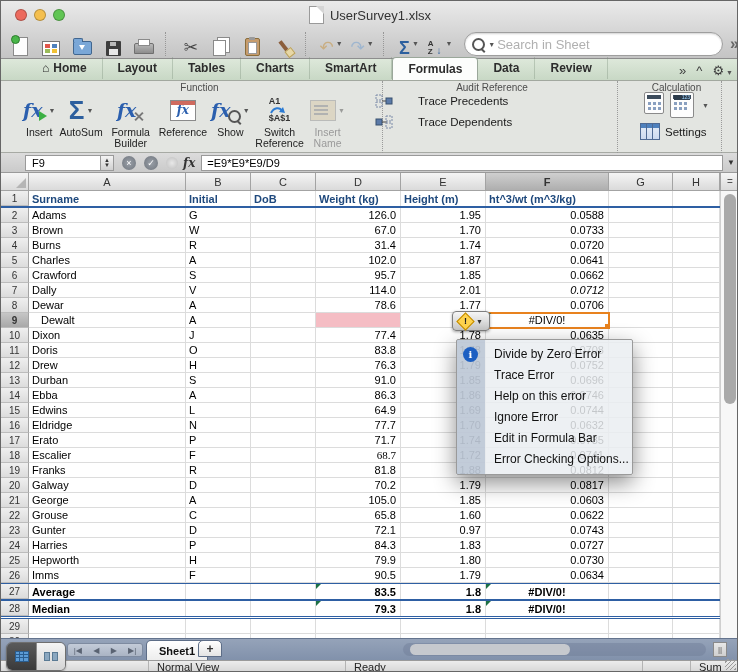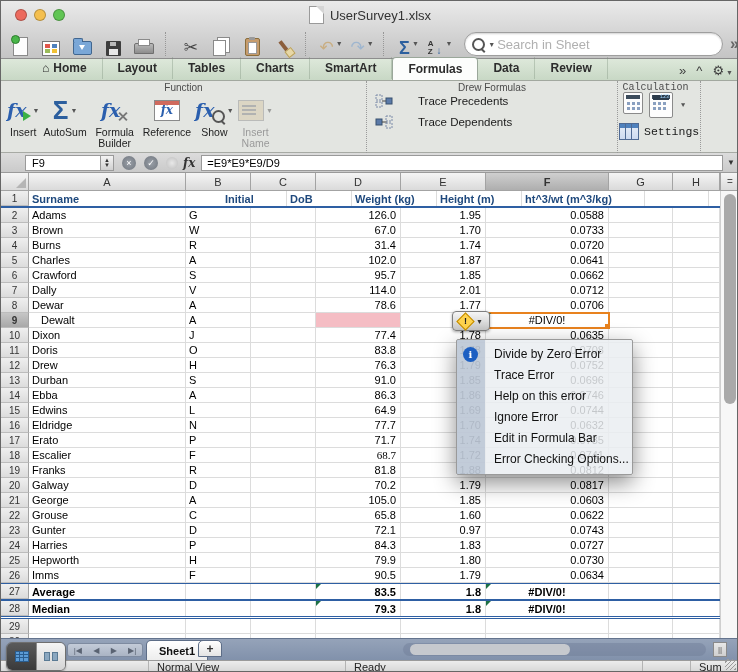--- a/index.html
+++ b/index.html
@@ -51,23 +51,23 @@
   .tabrow{position:absolute;left:0;top:58px;width:738px;height:22px;background:linear-gradient(#dde8da,#c8d8c5);border-bottom:1px solid #a2a89f;box-sizing:border-box;}
   .tabs{position:absolute;left:26px;bottom:0;display:flex;}
   .tab{padding:0 15px;height:22px;line-height:22px;font-size:12px;font-weight:bold;color:#2c2c2c;border-right:1px solid rgba(120,140,120,.35);cursor:default;}
   .tab.active{background:#fcfdfc;border:1px solid #9aa79a;border-bottom:none;border-radius:4px 4px 0 0;}
   .tab .home-g{margin-right:4px;}
   .tabctl{position:absolute;right:6px;top:0;height:22px;display:flex;align-items:center;gap:10px;color:#3f3f3f;font-size:13px;}
   
   .ribbon{position:absolute;left:0;top:80px;width:738px;height:72px;background:#e3e5e1;border-bottom:1px solid #a7aaa4;box-sizing:border-box;}
   .group{position:absolute;top:0;height:72px;box-sizing:border-box;}
   .group .glabel{position:absolute;top:1px;left:0;width:100%;text-align:center;font-size:10px;color:#4c4c4c;}
-  .g1{left:0;width:366px;border-right:1px dotted #9a9a9a;}
+  .g1{left:16px;width:366px;border-right:1px dotted #9a9a9a;}
   .g2{left:366px;width:251px;border-right:1px dotted #9a9a9a;}
-  .g3{left:610px;width:90px;border-right:1px dotted #9a9a9a;font-family:Liberation Mono, monospace;}
+  .g3{left:631px;width:90px;border-right:1px dotted #9a9a9a;}
   .fnrow{position:absolute;left:4px;top:13px;display:flex;align-items:flex-start;}
   .fnbtn{display:flex;flex-direction:column;align-items:center;margin:0 2px;}
   .fnico{height:32px;display:flex;align-items:center;justify-content:center;}
   .fnlab{font-size:10.5px;line-height:11px;color:#222;text-align:center;margin-top:1px;}
   .fx{font-family:"DejaVu Serif",serif;font-style:italic;font-weight:bold;color:#2b5fae;font-size:19px;}
   .fx.small{font-size:12px;}
   .ins-arrow{width:0;height:0;border-left:8px solid #3cb043;border-top:5px solid transparent;border-bottom:5px solid transparent;margin-left:-4px;margin-top:12px;}
   .tools{width:10px;height:10px;position:relative;margin-left:-2px;margin-top:12px;}
   .tools:before,.tools:after{content:'';position:absolute;left:4px;top:0;width:2px;height:11px;background:#777;}
   .tools:before{transform:rotate(45deg);} .tools:after{transform:rotate(-45deg);}
@@ -294,30 +294,43 @@
         <div class="fnbtn">
           <div class="fnico">
               <span class="fx">fx</span>
               <span class="magring"></span>
               <span class="caret">▼</span>
             </div>
           <div class="fnlab">Show</div>
         </div>
         <div class="fnbtn">
           <div class="fnico">
+            <span class="switchic">
+              <span>A1</span>
+              <svg width="16" height="8">
+                  <path d="M2 7 C5 1 11 1 13 5" stroke="#2b7bd4" fill="none" stroke-width="2"></path>
+                  <path d="M14 1 l2 6 -6 -1 z" fill="#2b7bd4"></path>
+                </svg>
+              <span>$A$1</span>
+            </span>
+          </div>
+          <div class="fnlab" style="width:52px;">Switch Reference</div>
+        </div>
+        <div class="fnbtn">
+          <div class="fnico">
               <span class="inamepanel"></span>
               <span class="caret" style="opacity:.5">▼</span>
             </div>
           <div class="fnlab" style="width:36px;color:#9a9a9a;">Insert Name</div>
         </div>
       </div>
     </div>
 
     <div class="group g2">
-      <div class="glabel">Drew Formulas</div>
+      <div class="glabel">Audit Reference</div>
       <div class="audcol">
         <div class="audbtn">
           <svg width="18" height="14">
               <rect x="1" y="1" width="6" height="5" fill="none" stroke="#7a8aa8" stroke-dasharray="2 1"></rect>
               <rect x="1" y="8" width="6" height="5" fill="none" stroke="#7a8aa8" stroke-dasharray="2 1"></rect>
               <line x1="7" y1="7" x2="12" y2="7" stroke="#444"></line>
               <rect x="11" y="4" width="6" height="6" fill="#5b7aa8" stroke="#39516f"></rect>
             </svg>
           <span class="audlab">Trace Precedents</span>
         </div>
@@ -372,21 +385,21 @@
         <div class="ch" style="width: 85px;">D</div>
         <div class="ch" style="width: 85px;">E</div>
         <div class="ch hl" style="width: 123px;">F</div>
         <div class="ch" style="width: 64px;">G</div>
         <div class="ch" style="width: 47px;">H</div>
       </div>
     <div class="rows" id="rows">
         <div class="grow hrow">
           <div class="rn">1</div>
           <div class="c hdr" style="width: 157px;">Surname</div>
-          <div class="c hdr" style="width: 65px; margin-left: 36px;">Initial</div>
+          <div class="c hdr" style="width: 65px;">Initial</div>
           <div class="c hdr" style="width: 65px;">DoB</div>
           <div class="c hdr" style="width: 85px;">Weight (kg)</div>
           <div class="c hdr" style="width: 85px;">Height (m)</div>
           <div class="c hdr" style="width: 123px;">ht^3/wt (m^3/kg)</div>
           <div class="c " style="width: 64px;"></div>
           <div class="c " style="width: 47px;"></div>
         </div>
         <div class="grow">
           <div class="rn">2</div>
           <div class="c pl" style="width: 157px;">Adams</div>
@@ -442,21 +455,21 @@
           <div class="c " style="width: 64px;"></div>
           <div class="c " style="width: 47px;"></div>
         </div>
         <div class="grow">
           <div class="rn">7</div>
           <div class="c pl" style="width: 157px;">Dally</div>
           <div class="c pl" style="width: 65px;">V</div>
           <div class="c pl" style="width: 65px;"></div>
           <div class="c pr" style="width: 85px;">114.0</div>
           <div class="c pr" style="width: 85px;">2.01</div>
-          <div class="c pr" style="width: 123px;">0.0712</div>
+          <div class="c pr" style="width: 123px; font-style: italic;">0.0712</div>
           <div class="c " style="width: 64px;"></div>
           <div class="c " style="width: 47px;"></div>
         </div>
         <div class="grow">
           <div class="rn">8</div>
           <div class="c pl" style="width: 157px;">Dewar</div>
           <div class="c pl" style="width: 65px;">A</div>
           <div class="c pl" style="width: 65px;"></div>
           <div class="c pr" style="width: 85px;">78.6</div>
           <div class="c pr" style="width: 85px;">1.77</div>

